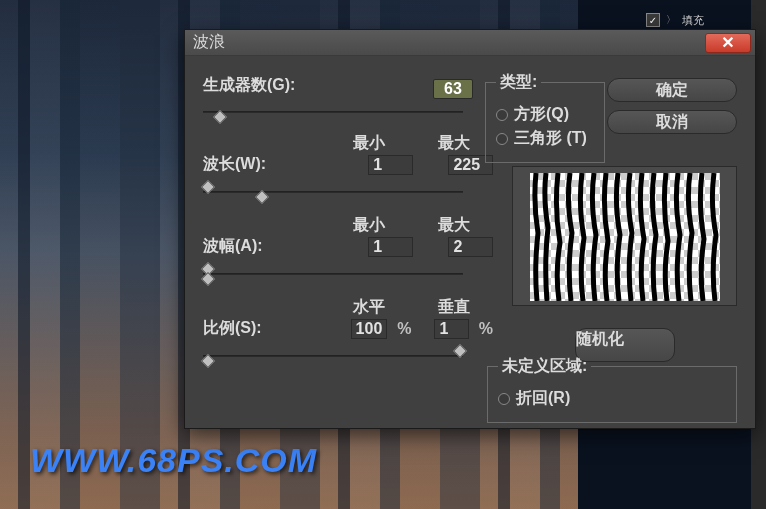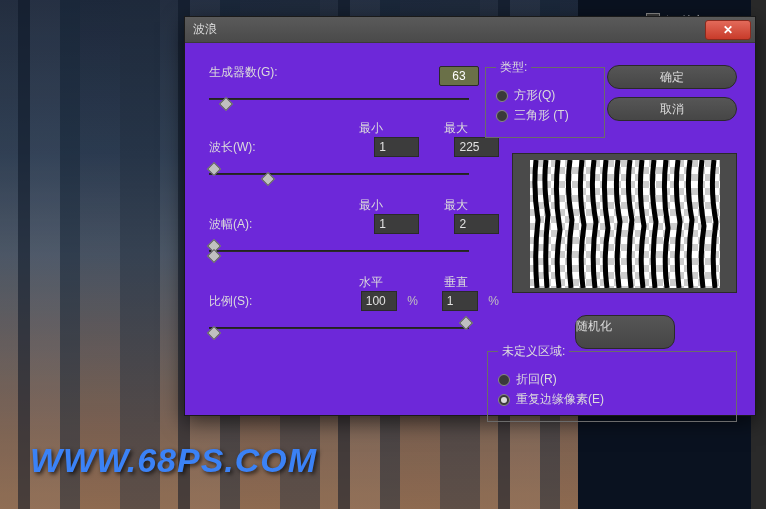--- a/index.html
+++ b/index.html
@@ -25,38 +25,38 @@
   .right-panel {
     position: absolute; right: 0; top: 0; width: 15px; height: 509px;
     background: #2a2a2a; color: #ddd; font-size: 11px; z-index: 2;
     padding-top: 4px;
   }
   .fill-row { position:absolute; top:10px; right:0; width:120px; height:20px; z-index:2; display:flex; align-items:center; gap:6px; color:#ddd; font-size:11px;}
   .fill-row .chk{width:14px;height:14px;border:1px solid #888;background:#3a3a3a;display:flex;align-items:center;justify-content:center;color:#fff;font-size:10px;}
   .fill-row .expand{font-size:10px;color:#aaa;}
 
   .dialog {
-    position: absolute; left: 184px; top: 16px; width: 572px; height: 400px;
-    background: #6d28d9; border: 1px solid #1a1a1a; z-index: 10;
+    position: absolute; left: 184px; top: 29px; width: 572px; height: 400px;
+    background: #404040; border: 1px solid #1a1a1a; z-index: 10;
     box-shadow: 0 6px 20px rgba(0,0,0,.6);
-    color: #dcdcdc; font-size: 12px;
+    color: #dcdcdc; font-size: 16px;
   }
   .titlebar {
     height: 26px; display: flex; align-items: center; justify-content: space-between;
     padding: 0 0 0 8px;
     background: linear-gradient(180deg,#5a5a5a,#4a4a4a);
     border-bottom: 1px solid #3a3a3a;
   }
   .close-btn {
     width: 46px; height: 20px; background: linear-gradient(180deg,#e36a5a,#c83b2a);
     border: 1px solid #8a2a1e; border-radius: 3px; color: #fff;
     display:flex; align-items:center; justify-content:center; font-weight:bold;
     margin-right:4px;
   }
-  .content { position: relative; padding: 16px 24px; height: calc(100% - 26px); }
+  .content { position: relative; padding: 16px 18px; height: calc(100% - 26px); font-weight: bold; }
 
   .row { display:flex; align-items:center; gap:8px; }
   .label { min-width: 90px; }
   .val-box {
     width: 40px; height: 20px; background: #6a7048; border: 1px solid #2a2a2a;
     color: #fff; text-align: center; line-height: 18px; border-radius:2px;margin-top:7px;
   }
   .input {
     width: 45px; height: 20px; background: #3c3c3c; border: 1px solid #2a2a2a;
     color: #e2e2e2; padding: 0 4px; line-height: 18px;
@@ -256,19 +256,15 @@
     </div>
 
     <div class="btn-random">随机化</div>
 
     <fieldset class="undef-grp">
       <legend>未定义区域:</legend>
       <div class="radio-row">
         <div class="radio"></div>
         <span>折回(R)</span>
       </div>
-      <div class="radio-row">
-        <div class="radio checked"></div>
-        <span>重复边缘像素(E)</span>
-      </div>
     </fieldset>
   </div>
 </div>
 
 </body></html>

